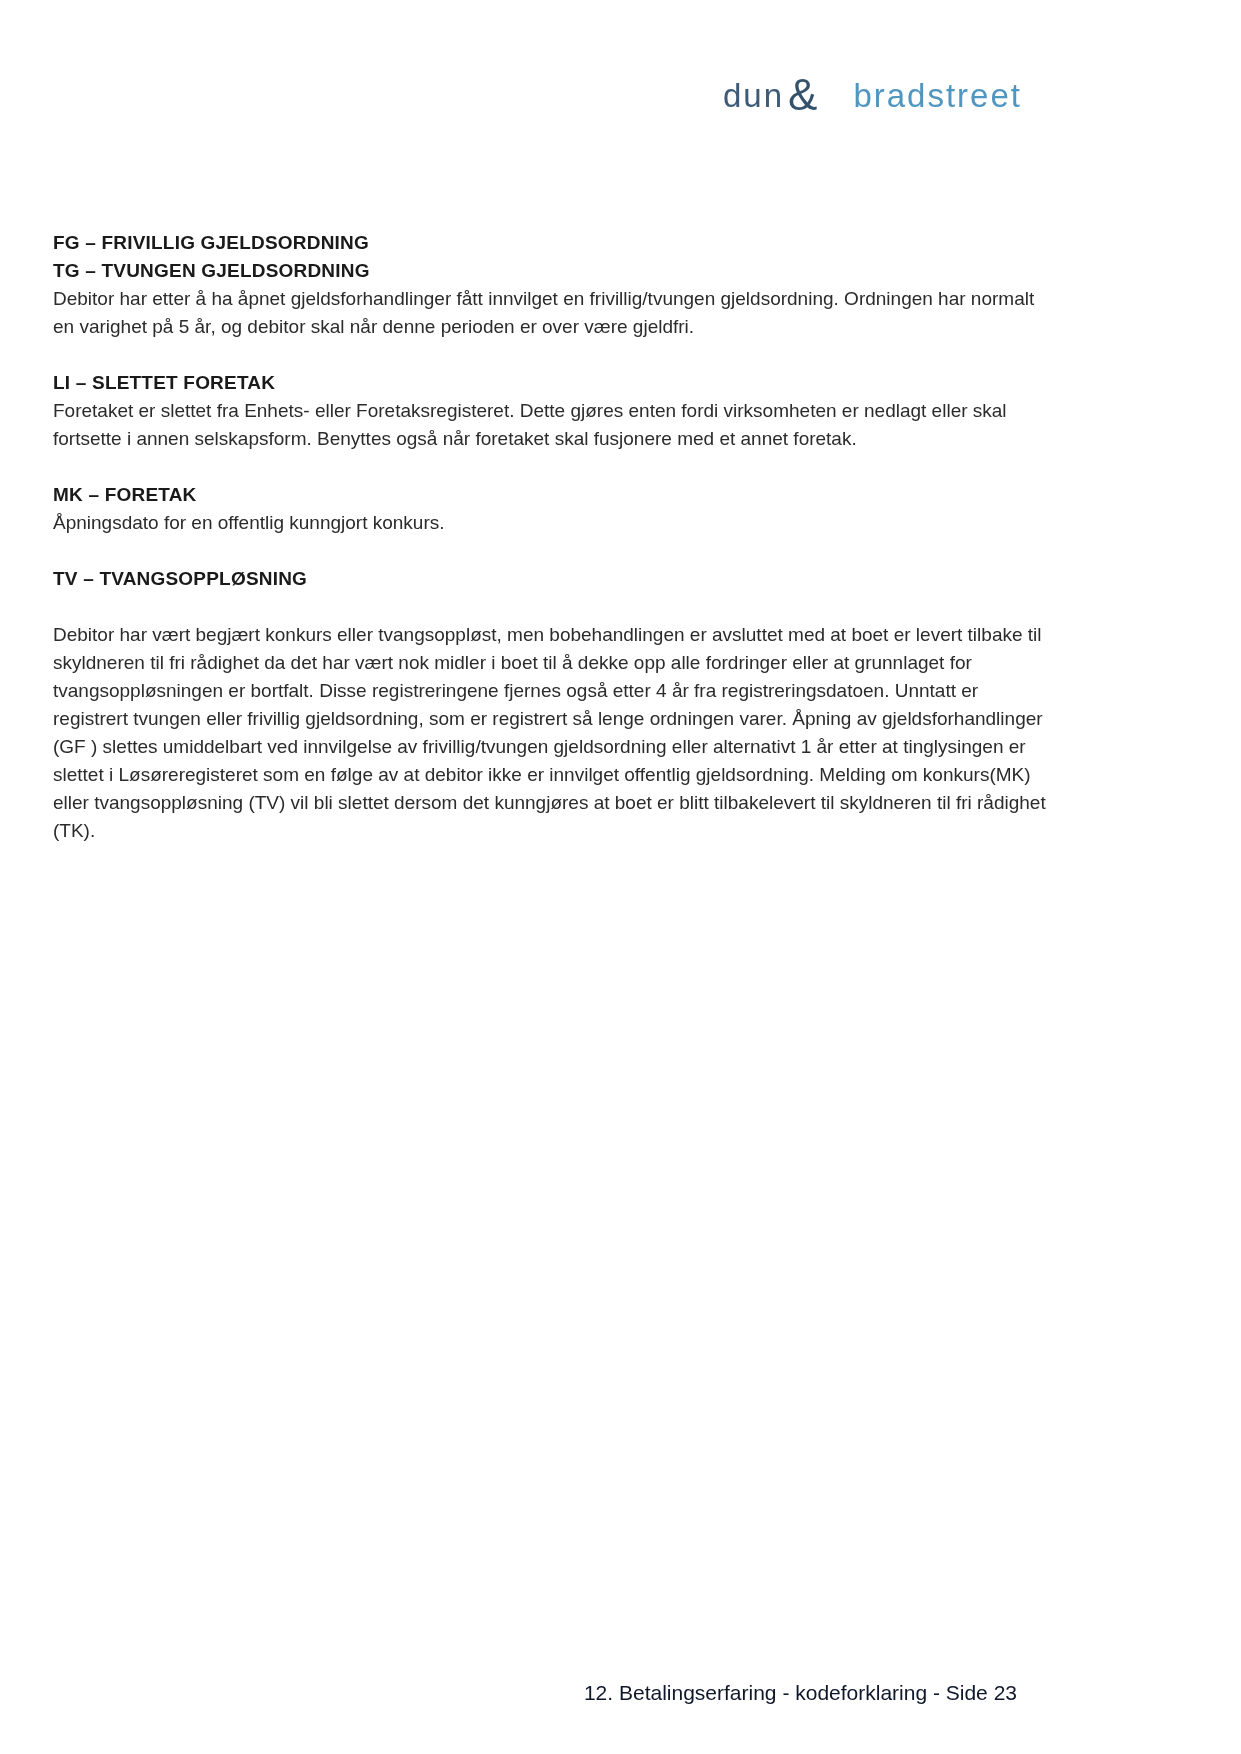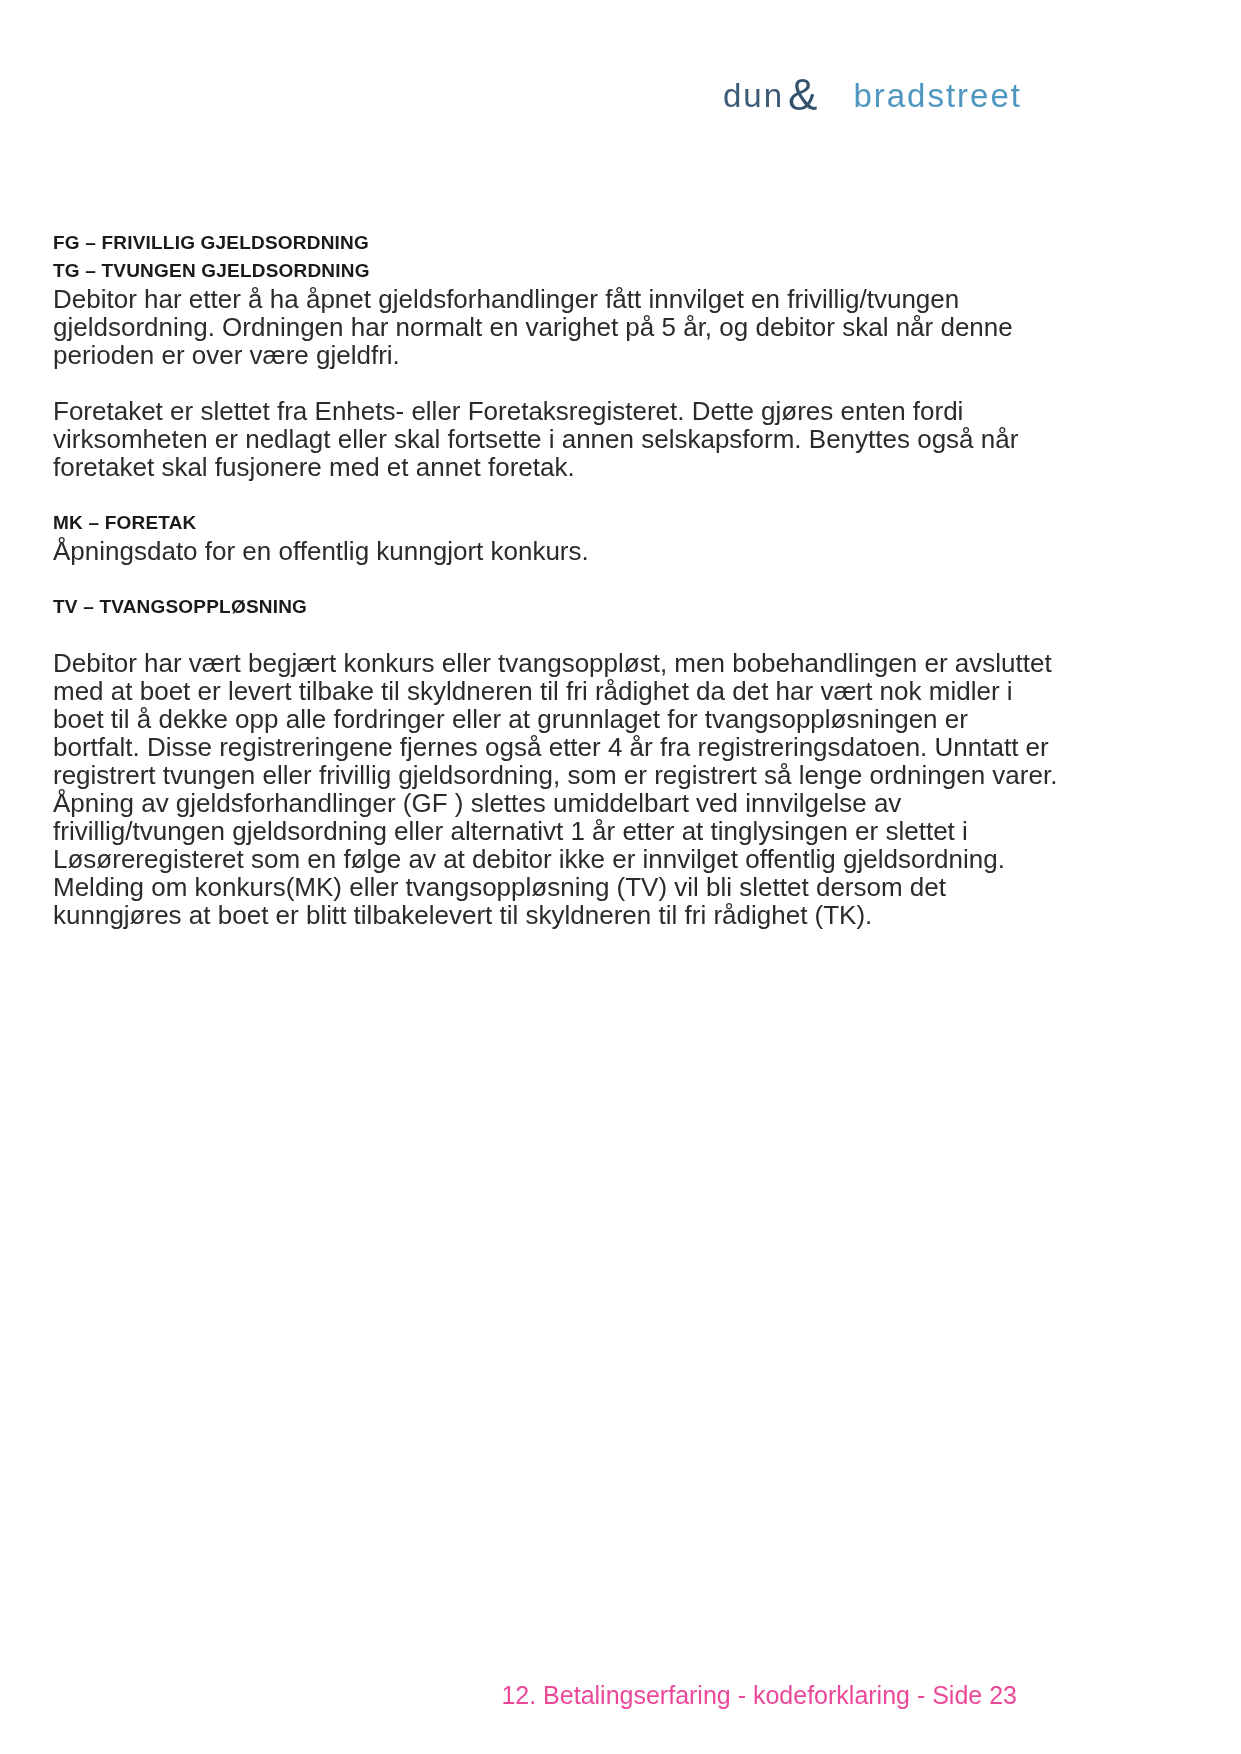--- a/index.html
+++ b/index.html
@@ -54,32 +54,32 @@
   .section h3 {
     margin: 0;
     font-size: 19px;
     line-height: 28px;
     font-weight: bold;
     color: #1a1a1a;
     letter-spacing: 0.2px;
   }
   .section p {
     margin: 0;
-    font-size: 26px;
+    font-size: 19px;
     line-height: 28px;
     color: #2b2b2b;
   }
 
   
   .footer {
     position: absolute;
     right: 178px;
     top: 1681px;
-    font-size: 25px;
-    color: #ec4899;
+    font-size: 21px;
+    color: #0f172a;
     text-align: left;
     white-space: nowrap;
   }
 </style>
 </head>
 <body>
 
 <div class="page">
 
   <div class="logo">
@@ -90,20 +90,21 @@
 
   <div class="content">
 
     <div class="section">
       <h3>FG – FRIVILLIG GJELDSORDNING</h3>
       <h3>TG – TVUNGEN GJELDSORDNING</h3>
       <p>Debitor har etter å ha åpnet gjeldsforhandlinger fått innvilget en frivillig/tvungen gjeldsordning. Ordningen har normalt en varighet på 5 år, og debitor skal når denne perioden er over være gjeldfri.</p>
     </div>
 
     <div class="section">
+      <h3>LI – SLETTET FORETAK</h3>
       <p>Foretaket er slettet fra Enhets- eller Foretaksregisteret. Dette gjøres enten fordi virksomheten er nedlagt eller skal fortsette i annen selskapsform. Benyttes også når foretaket skal fusjonere med et annet foretak.</p>
     </div>
 
 
     <div class="section">
       <h3>MK – FORETAK</h3>
       <p>Åpningsdato for en offentlig kunngjort konkurs.</p>
     </div>
 
     <div class="section">

